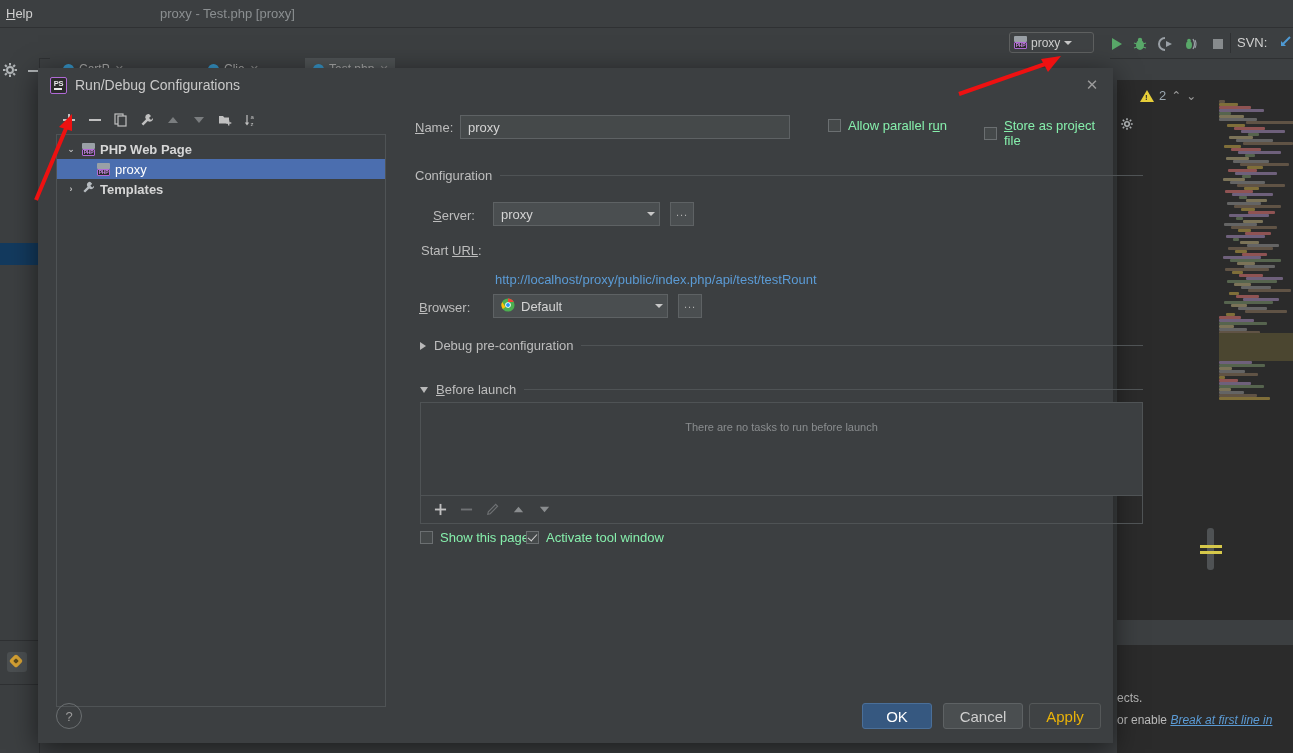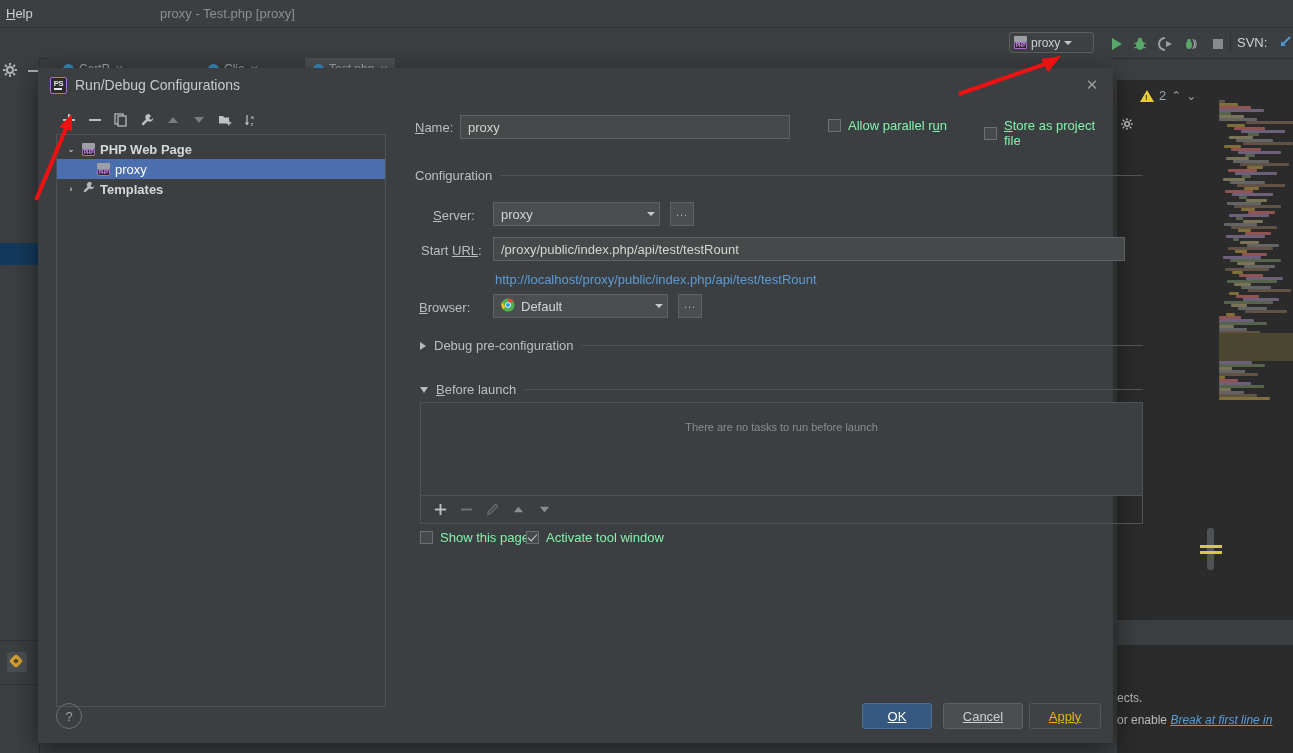--- a/index.html
+++ b/index.html
@@ -221,22 +221,22 @@
   .urllink{color:#5b9bd5;font-size:13px;}
 
   
   .dlg-footer{position:absolute;left:0;bottom:0;width:1075px;height:50px;}
   .helpbtn{
     position:absolute;left:18px;top:10px;width:24px;height:24px;border-radius:50%;
     border:1px solid #6b6f71;color:#9b9b9b;font-size:13px;
     display:flex;align-items:center;justify-content:center;
   }
   .dbtn{
-    position:absolute;top:10px;height:26px;border-radius:3px;font-size:13px;
-    display:flex;align-items:center;justify-content:center;box-sizing:border-box;text-decoration:underline;
+    position:absolute;top:10px;height:26px;border-radius:3px;font-size:15px;
+    display:flex;align-items:center;justify-content:center;box-sizing:border-box;
   }
   .dbtn.primary{background:#365880;border:1px solid #4a6f99;color:#ffffff;}
   .dbtn.normal{background:#4a4e50;border:1px solid #5e6264;color:#cfcfcf;}
   .dbtn.disabled{background:#3f4244;border:1px solid #555859;color:#eab308;}
 
   
   .arrow{position:absolute;pointer-events:none;}
 </style>
 </head>
 <body>
@@ -606,21 +606,20 @@
 
       <div class="lbl" style="position:absolute;left:35px;top:102px;"><u>S</u>erver:</div>
       <div class="combo" style="position:absolute;left:95px;top:96px;width:167px;">
         <span>proxy</span>
         <span class="sp"></span>
         <span class="caret-dn"></span>
       </div>
       <div class="btn3" style="position:absolute;left:272px;top:96px;">...</div>
 
       <div class="lbl" style="position:absolute;left:23px;top:137px;">Start <u>URL</u>:</div>
-      <input class="txtfield" style="position: absolute; left: 95px; top: 131px; width: 632px;" value="/proxy/public/index.php/api/test/testRount">
       <div class="urllink" style="position:absolute;left:97px;top:166px;">http://localhost/proxy/public/index.php/api/test/testRount</div>
 
       <div class="lbl" style="position:absolute;left:21px;top:194px;"><u>B</u>rowser:</div>
       <div class="combo" style="position:absolute;left:95px;top:188px;width:175px;">
         <span style="flex:0 0 auto;">
           <svg width="14" height="14" viewBox="0 0 16 16">
             <circle cx="8" cy="8" r="7.5" fill="#4caf50"></circle>
             <path d="M8 0.5 A7.5 7.5 0 0 1 14.6 4.5 L8 4.5 z" fill="#f44336"></path>
             <path d="M1.4 4.5 L5 10.2 L2.1 12.6 A7.5 7.5 0 0 1 1.4 4.5 z" fill="#ffc107"></path>
             <circle cx="8" cy="8" r="3.2" fill="#ffffff"></circle>

